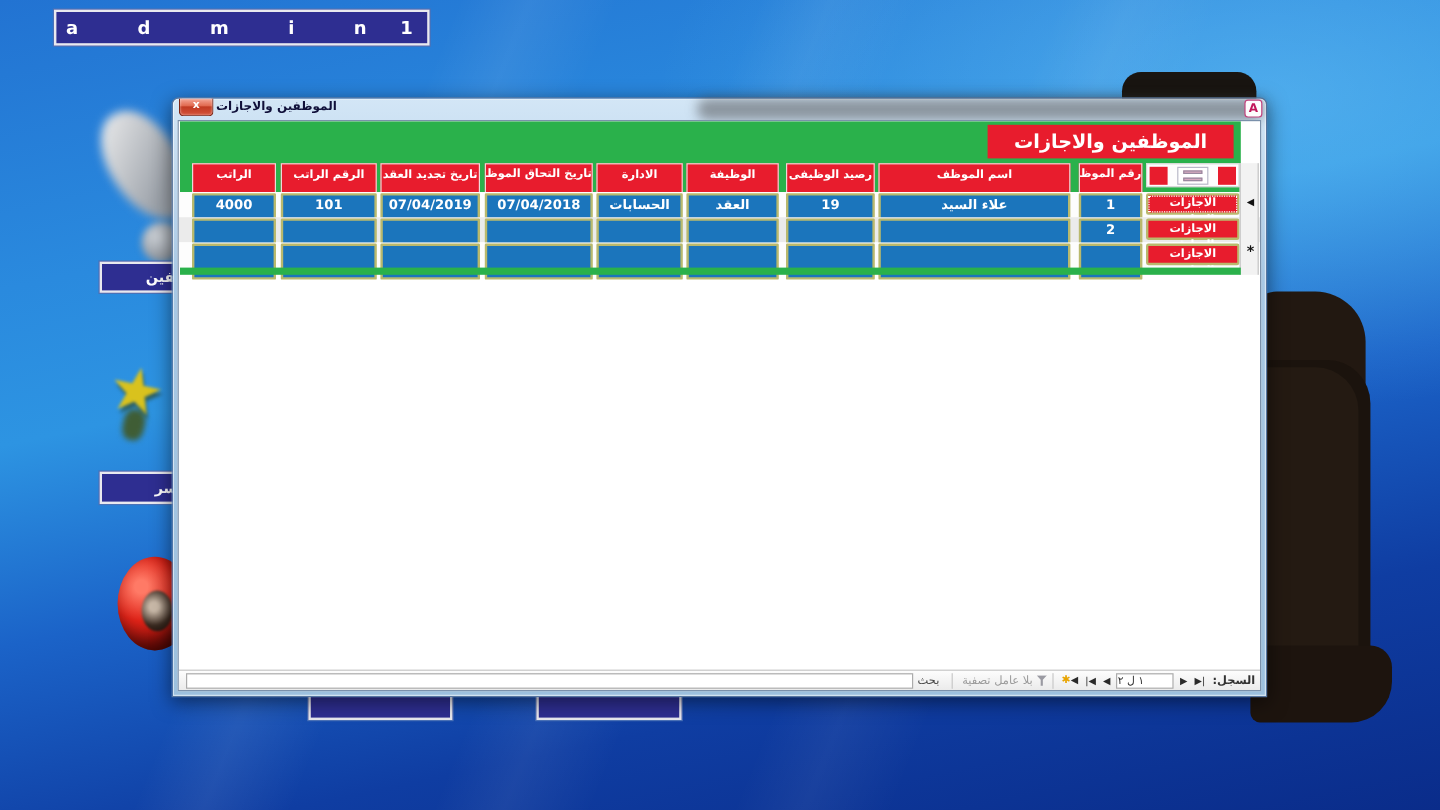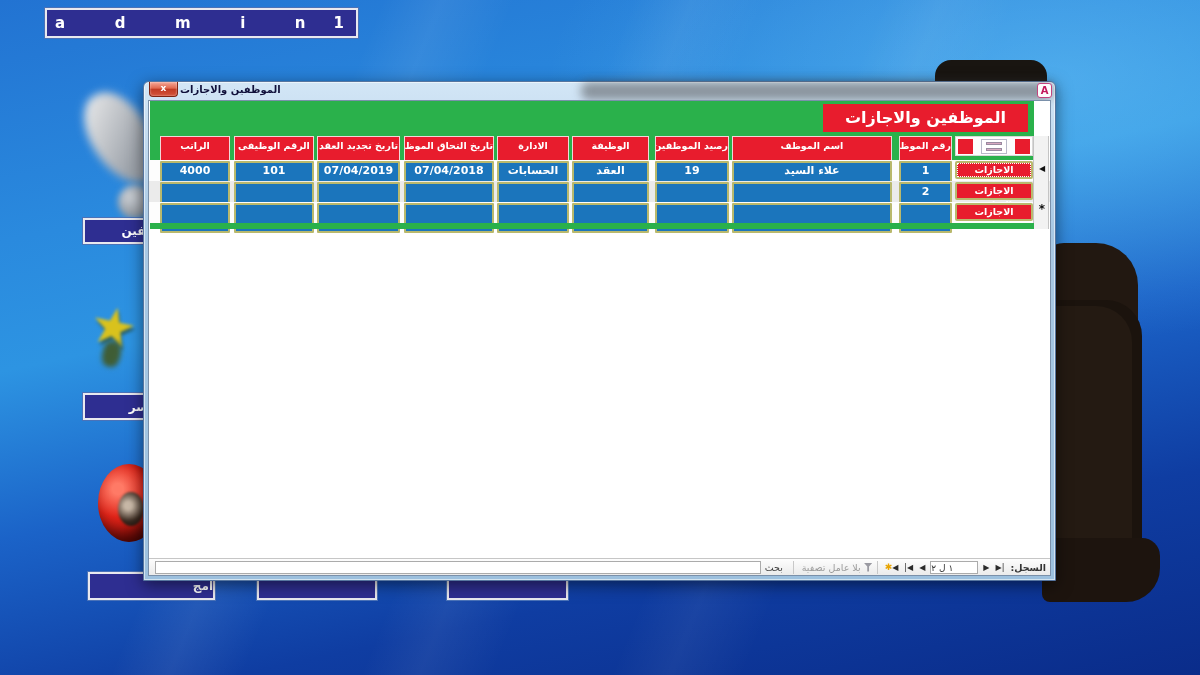--- a/index.html
+++ b/index.html
@@ -161,45 +161,42 @@
   <div class="blob chair-a"></div>
   <div class="blob chair-b"></div>
   <div class="blob chair-c"></div>
 
   <div class="side-btn btn-emp">
       <span>وظفين</span>
     </div>
   <div class="side-btn btn-pass">
       <span>السر</span>
     </div>
-  <div class="side-btn btn-exit">
-      <span>امج</span>
-    </div>
   <div class="side-btn btn-b2"></div>
   <div class="side-btn btn-b3"></div>
 
   <div class="window">
     <div class="titlebar">
       <div class="tb-smudge"></div>
       <div class="close-btn">x</div>
       <div class="tb-title">الموظفين والاجازات</div>
       <div class="app-icon">A</div>
     </div>
 
     <div class="content">
       <div class="green-band"></div>
       <div class="form-title">الموظفين والاجازات</div>
 
       <div class="hdr-cell c0">الراتب</div>
-      <div class="hdr-cell c1">الرقم الوظيفى</div>
+      <div class="hdr-cell c1">الرقم الراتب</div>
       <div class="hdr-cell c2">تاريخ تجديد العقد</div>
       <div class="hdr-cell c3">تاريخ التحاق الموظف</div>
       <div class="hdr-cell c4">الادارة</div>
       <div class="hdr-cell c5">الوظيفة</div>
-      <div class="hdr-cell c6">رصيد الموظفين</div>
+      <div class="hdr-cell c6">رصيد الوظيفى</div>
       <div class="hdr-cell c7">اسم الموظف</div>
       <div class="hdr-cell c8">رقم الموظف</div>
       <div class="hdr-icon-cell cbtn">
         <span class="hdr-redsq"></span>
         <span class="form-glyph">
             <i></i>
             <i></i>
           </span>
         <span class="hdr-redsq"></span>
       </div>

